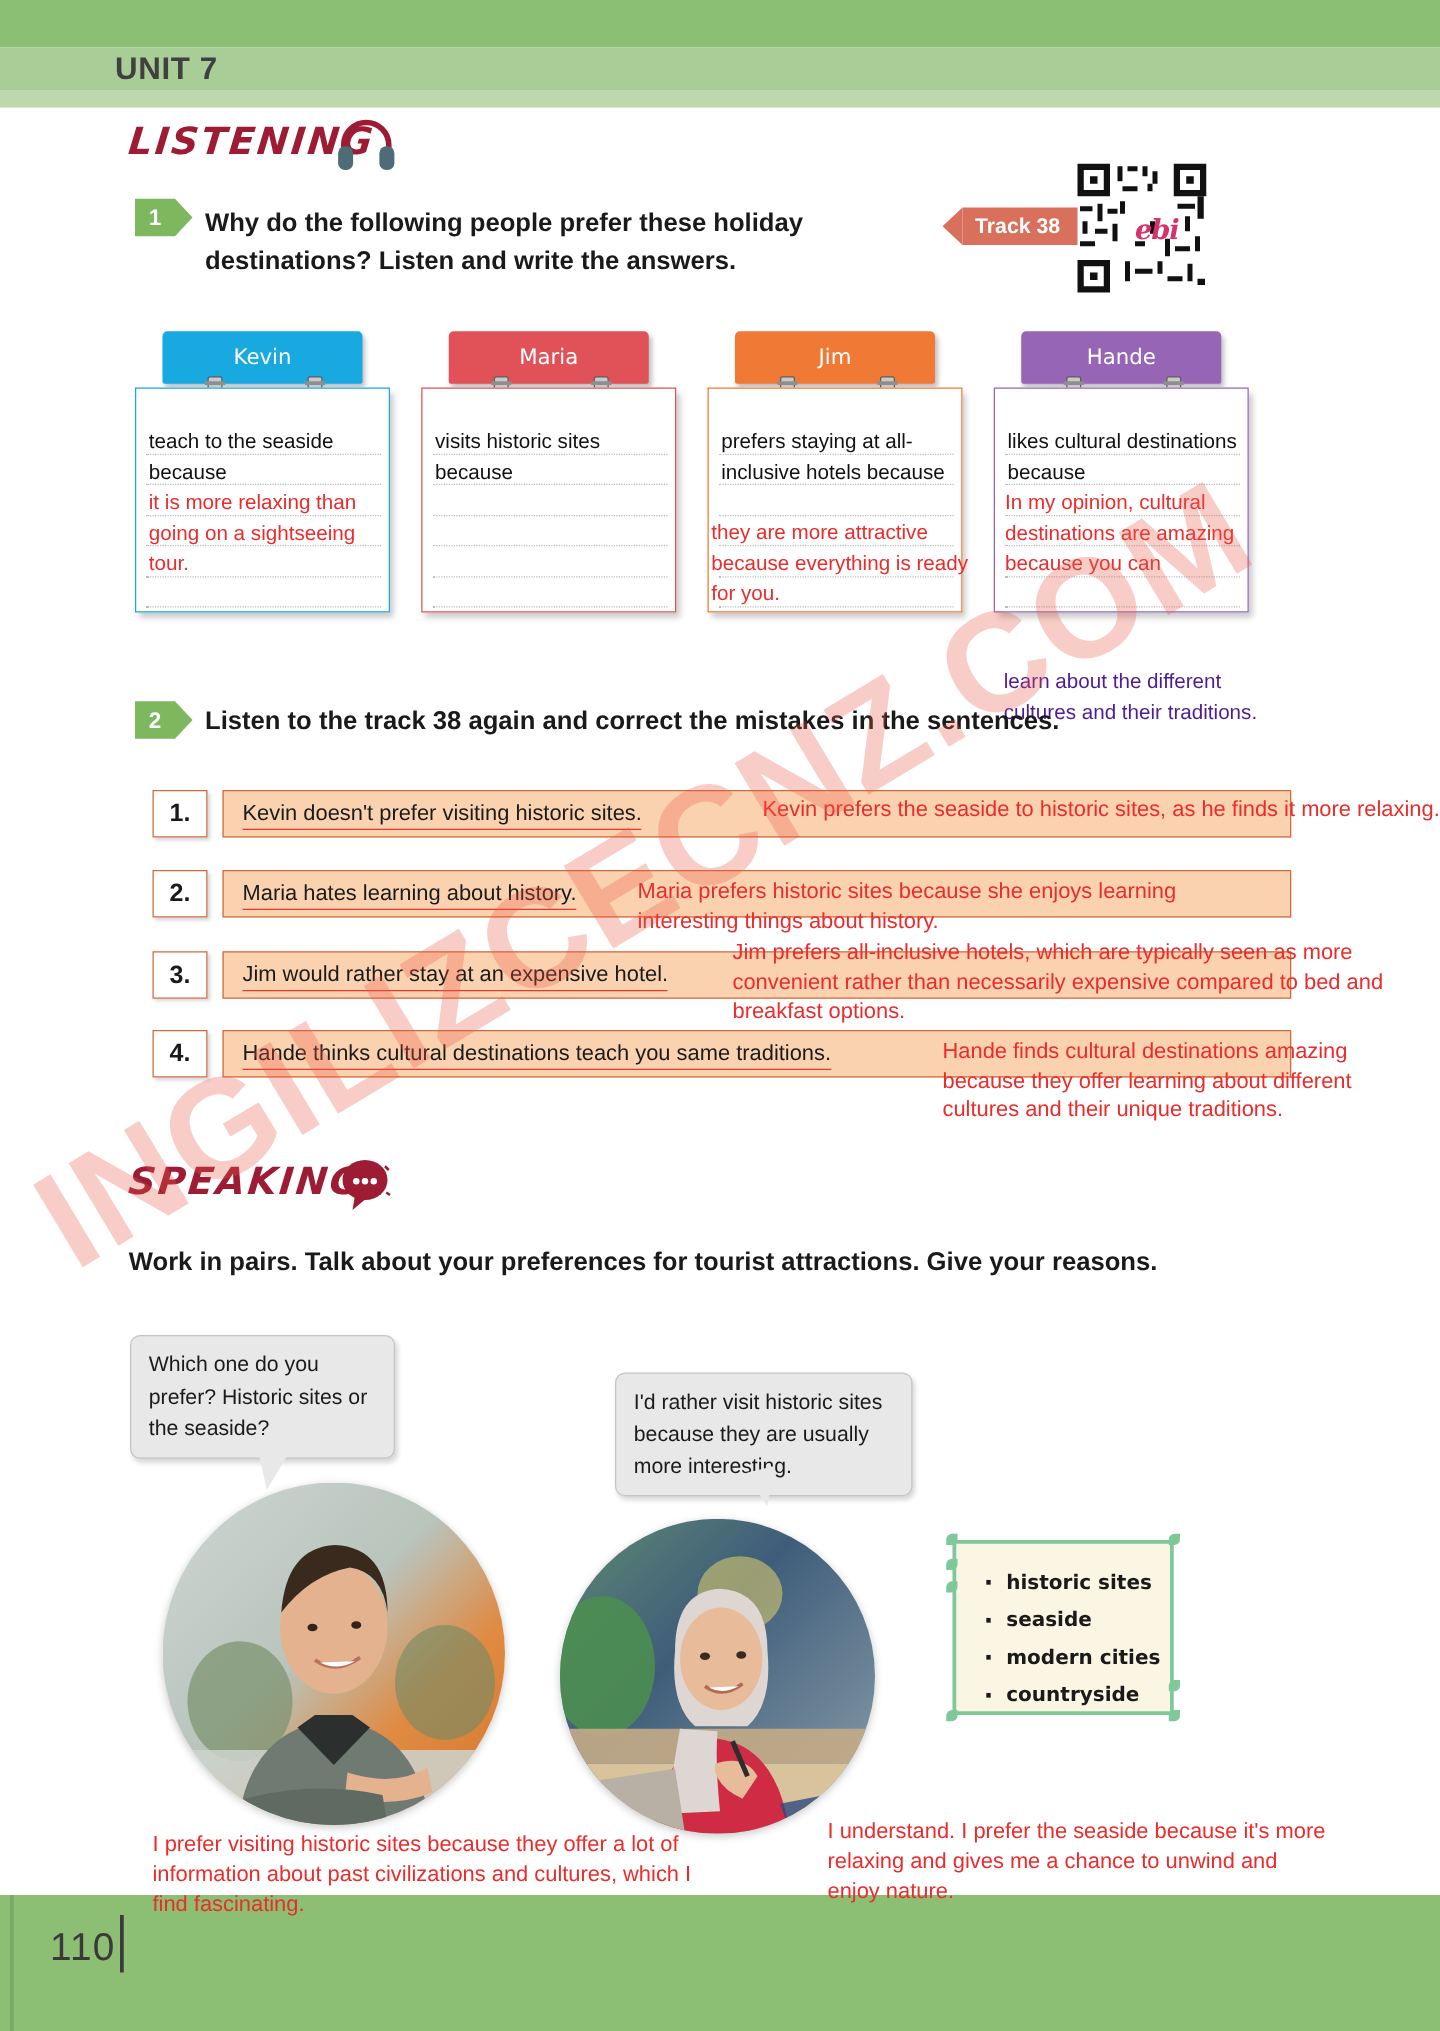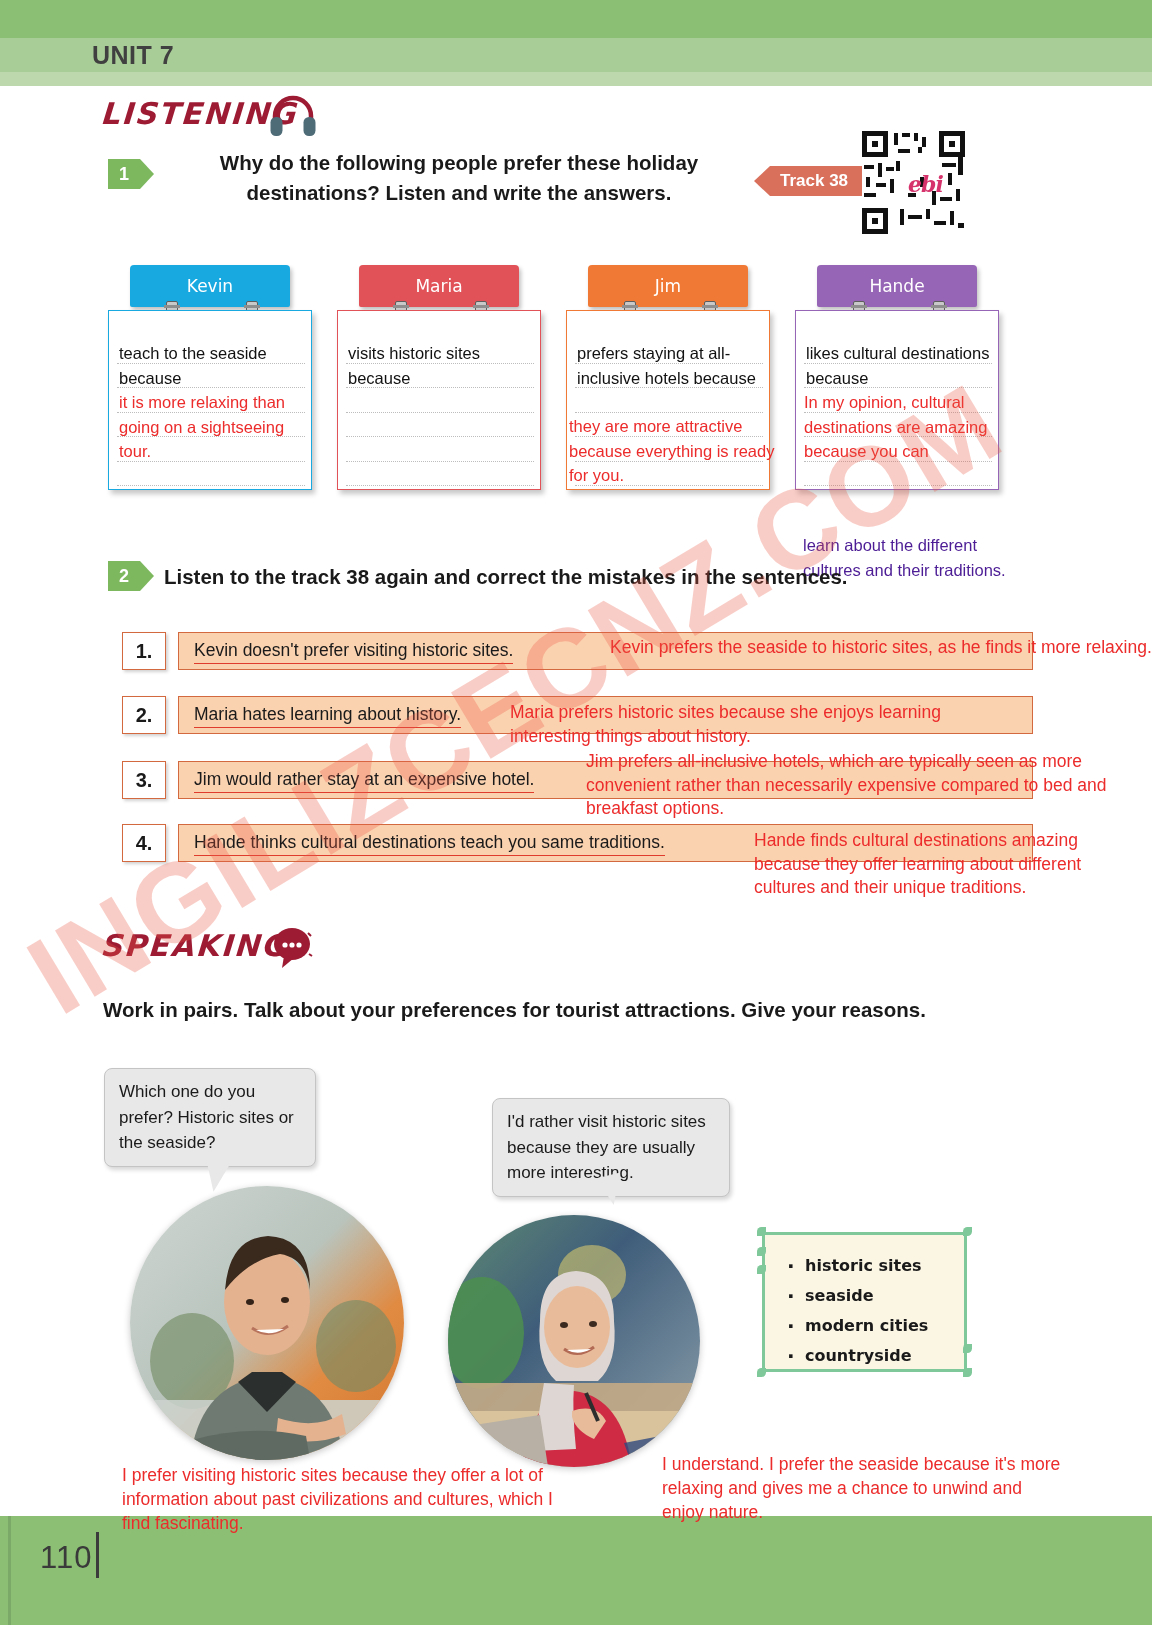--- a/index.html
+++ b/index.html
@@ -156,21 +156,21 @@
     position:absolute; width:0; height:0;
     border-left:10px solid transparent; border-right:14px solid transparent;
     border-top:30px solid #e8e8e8;
   }
   .photo {
     position:absolute; border-radius:50%; overflow:hidden;
     box-shadow:0 2px 7px rgba(0,0,0,.22);
   }
   .wordbox {
     position:absolute; left:762px; top:1232px;
-    width:205px; height:140px;
+    width:177px; height:140px;
     background:#fbf6e4; border:3px solid #7fc899;
   }
   .wordbox ul { list-style:none; margin:0; padding:16px 0 0 22px; }
   .wordbox li {
     font-family:"DejaVu Sans", sans-serif;
     font-size:16px; font-weight:bold; color:#1a1a1a;
     line-height:30px; position:relative; padding-left:18px;
   }
   .wordbox li::before { content:"\00B7"; position:absolute; left:0; top:0; font-size:20px; }
   .leaf { position:absolute; width:9px; height:9px; background:#7fc899; border-radius:50% 0 50% 0; }
@@ -212,21 +212,21 @@
 <div class="sec-title" style="left:103px; top:96px;">LISTENING</div>
 <div class="headphone-icon">
   <svg width="50" height="44" viewBox="0 0 50 44">
     <path d="M7 30 V23 A18 18 0 0 1 43 23 V30" fill="none" stroke="#9e1b34" stroke-width="4.5"></path>
     <rect x="2.5" y="24" width="12" height="19" rx="5.5" fill="#4e6b78"></rect>
     <rect x="35.5" y="24" width="12" height="19" rx="5.5" fill="#4e6b78"></rect>
   </svg>
 </div>
 
 <div class="ex-badge" style="left:108px; top:159px;">1</div>
-<div class="ex-text" style="left:164px; top:148px; width:590px;text-align:center;">Why do the following people prefer these holiday destinations? Listen and write the answers.</div>
+<div class="ex-text" style="left:164px; top:164px; width:590px;">Why do the following people prefer these holiday destinations? Listen and write the answers.</div>
 
 <div class="track-badge">Track 38</div>
 
 <div class="qr">
   <div class="qr-eye" style="left:0; top:0;">
       <i></i>
     </div>
   <div class="qr-eye" style="right:0; top:0;">
       <i></i>
     </div>

